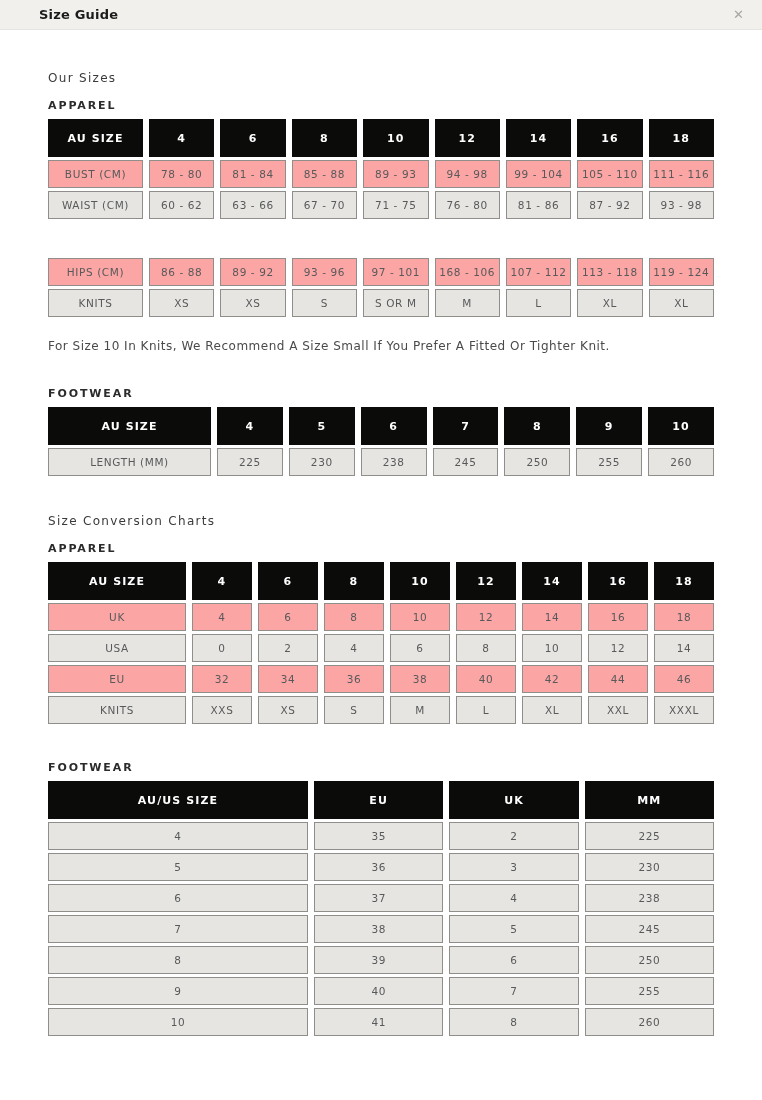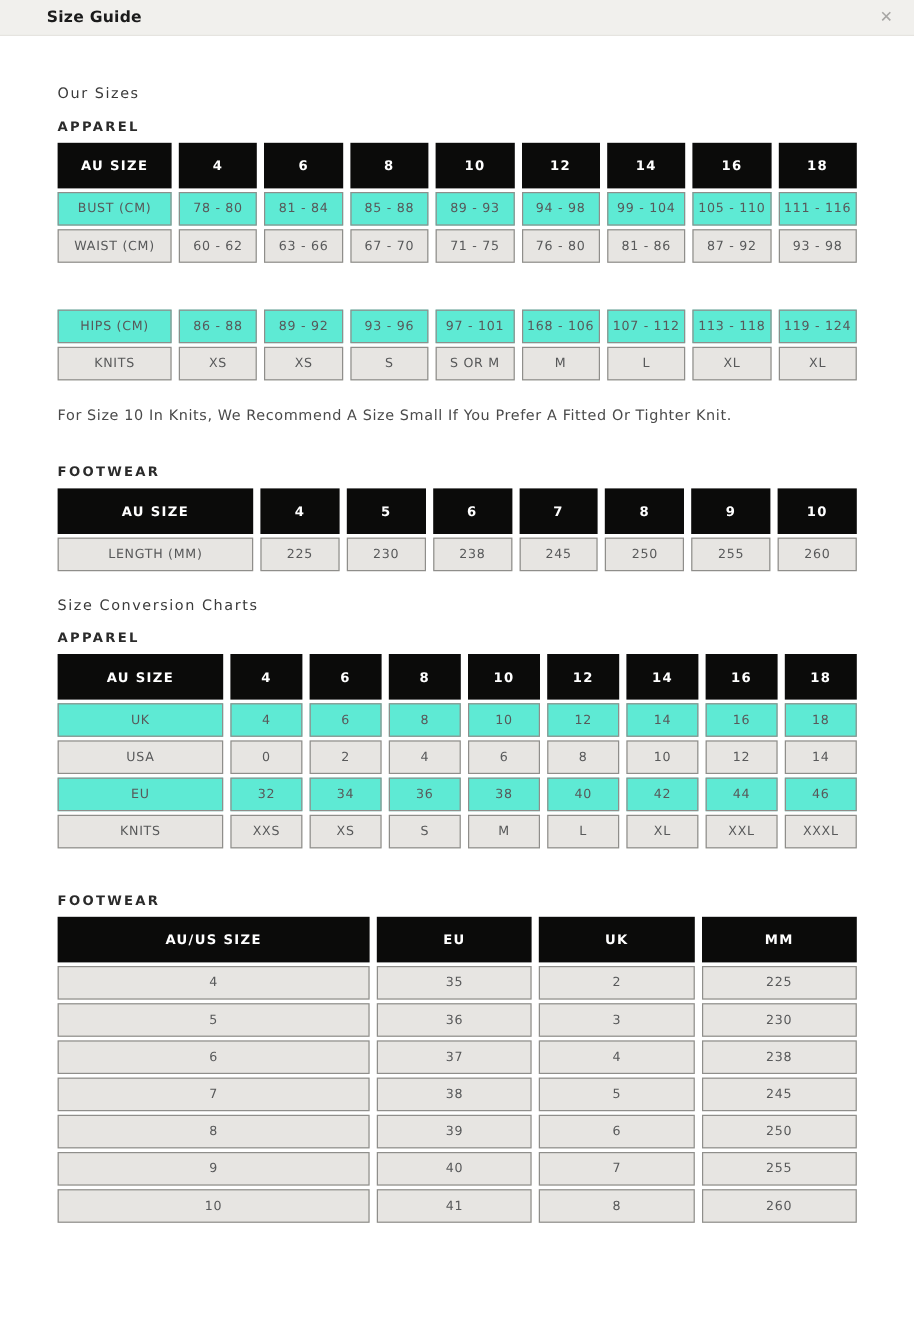--- a/index.html
+++ b/index.html
@@ -25,21 +25,21 @@
     color:#a7a6a4; font-size:13px; line-height:1; cursor:pointer;
     font-weight:normal; padding:2px 3px;
   }
 
   .content { padding:0 48px; }
 
   .section-heading {
     margin-top:41px;
     font-size:12px; color:#3a3a3a; letter-spacing:1.3px;
   }
-  .section-heading.mt-conv { margin-top:21px; }
+  .section-heading.mt-conv { margin-top:38px; }
 
   .table-label {
     margin-top:14px;
     font-size:11px; font-weight:bold; color:#2b2b2b; letter-spacing:1.9px;
   }
   .table-label.mt-fw1 { margin-top:34px; }
   .table-label.mt-fw2 { margin-top:37px; }
 
   .note {
     margin-top:22px;
@@ -60,21 +60,21 @@
   }
   .t-head {
     background:#0b0b0a; color:#ffffff;
     height:38px; font-size:11px; font-weight:bold; letter-spacing:1.1px;
   }
   .t-data {
     height:28px;
     border:1px solid #8f8e8b;
     color:#58595a; font-size:10.5px; letter-spacing:0.6px;
   }
-  .t-data.light { background:#5eead4; }
+  .t-data.light { background:#fca5a5; }
   .t-data.dark  { background:#e7e5e2; }
 </style>
 </head>
 <body>
 
 <div class="page">
 
   <header class="topbar">
     <span class="topbar-title">Size Guide</span>
     <span class="close-btn">✕</span>

